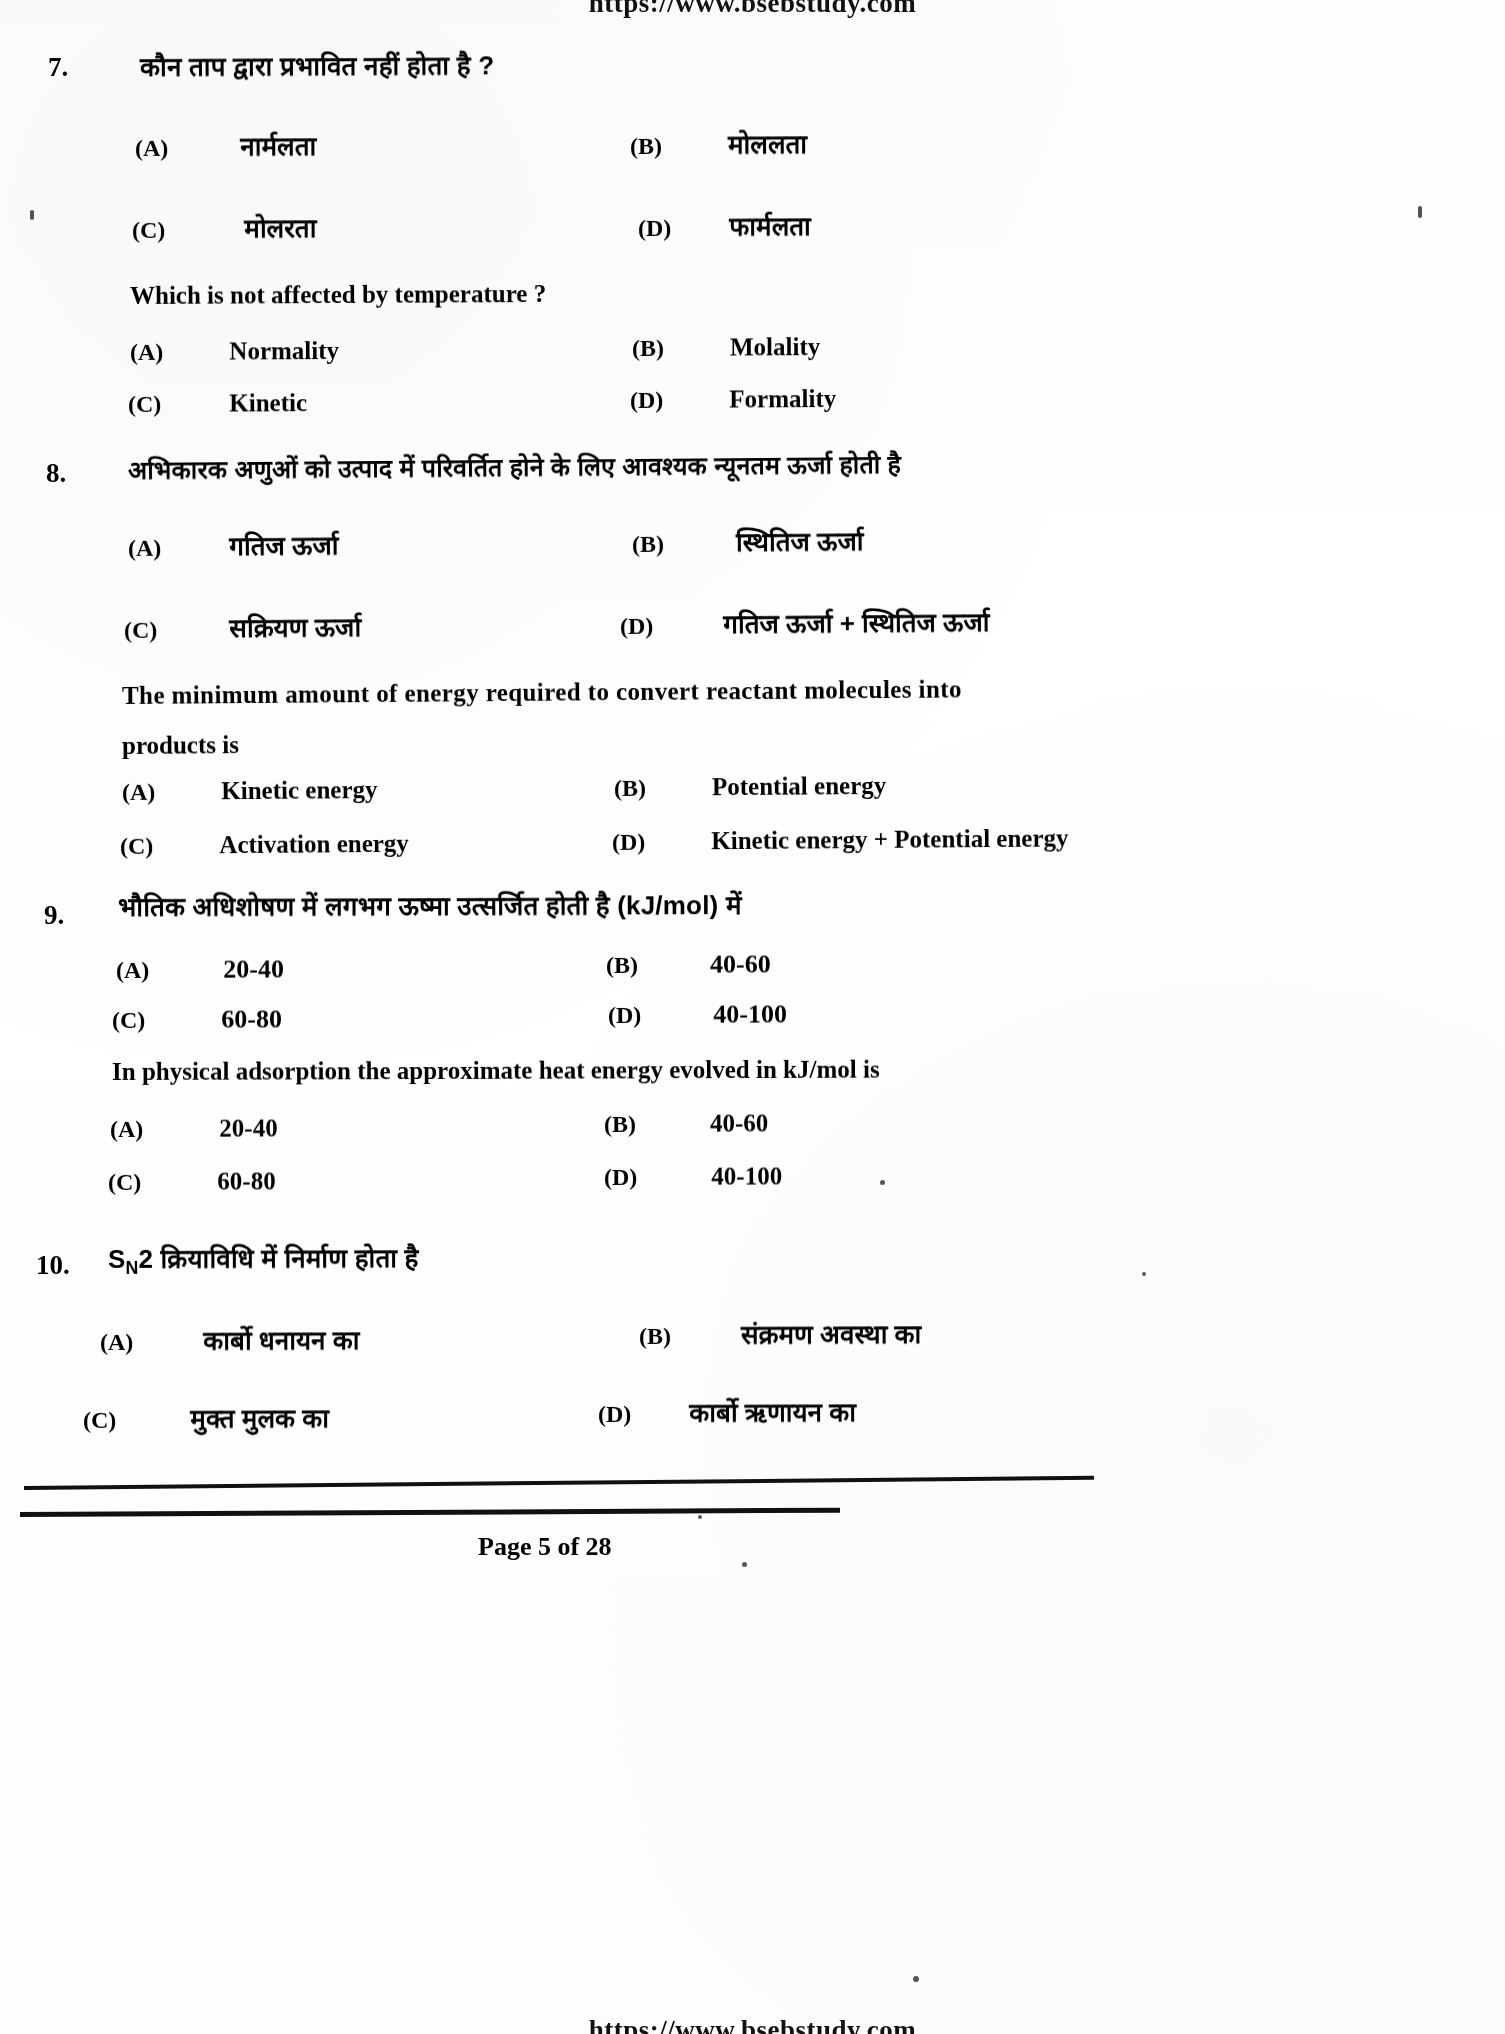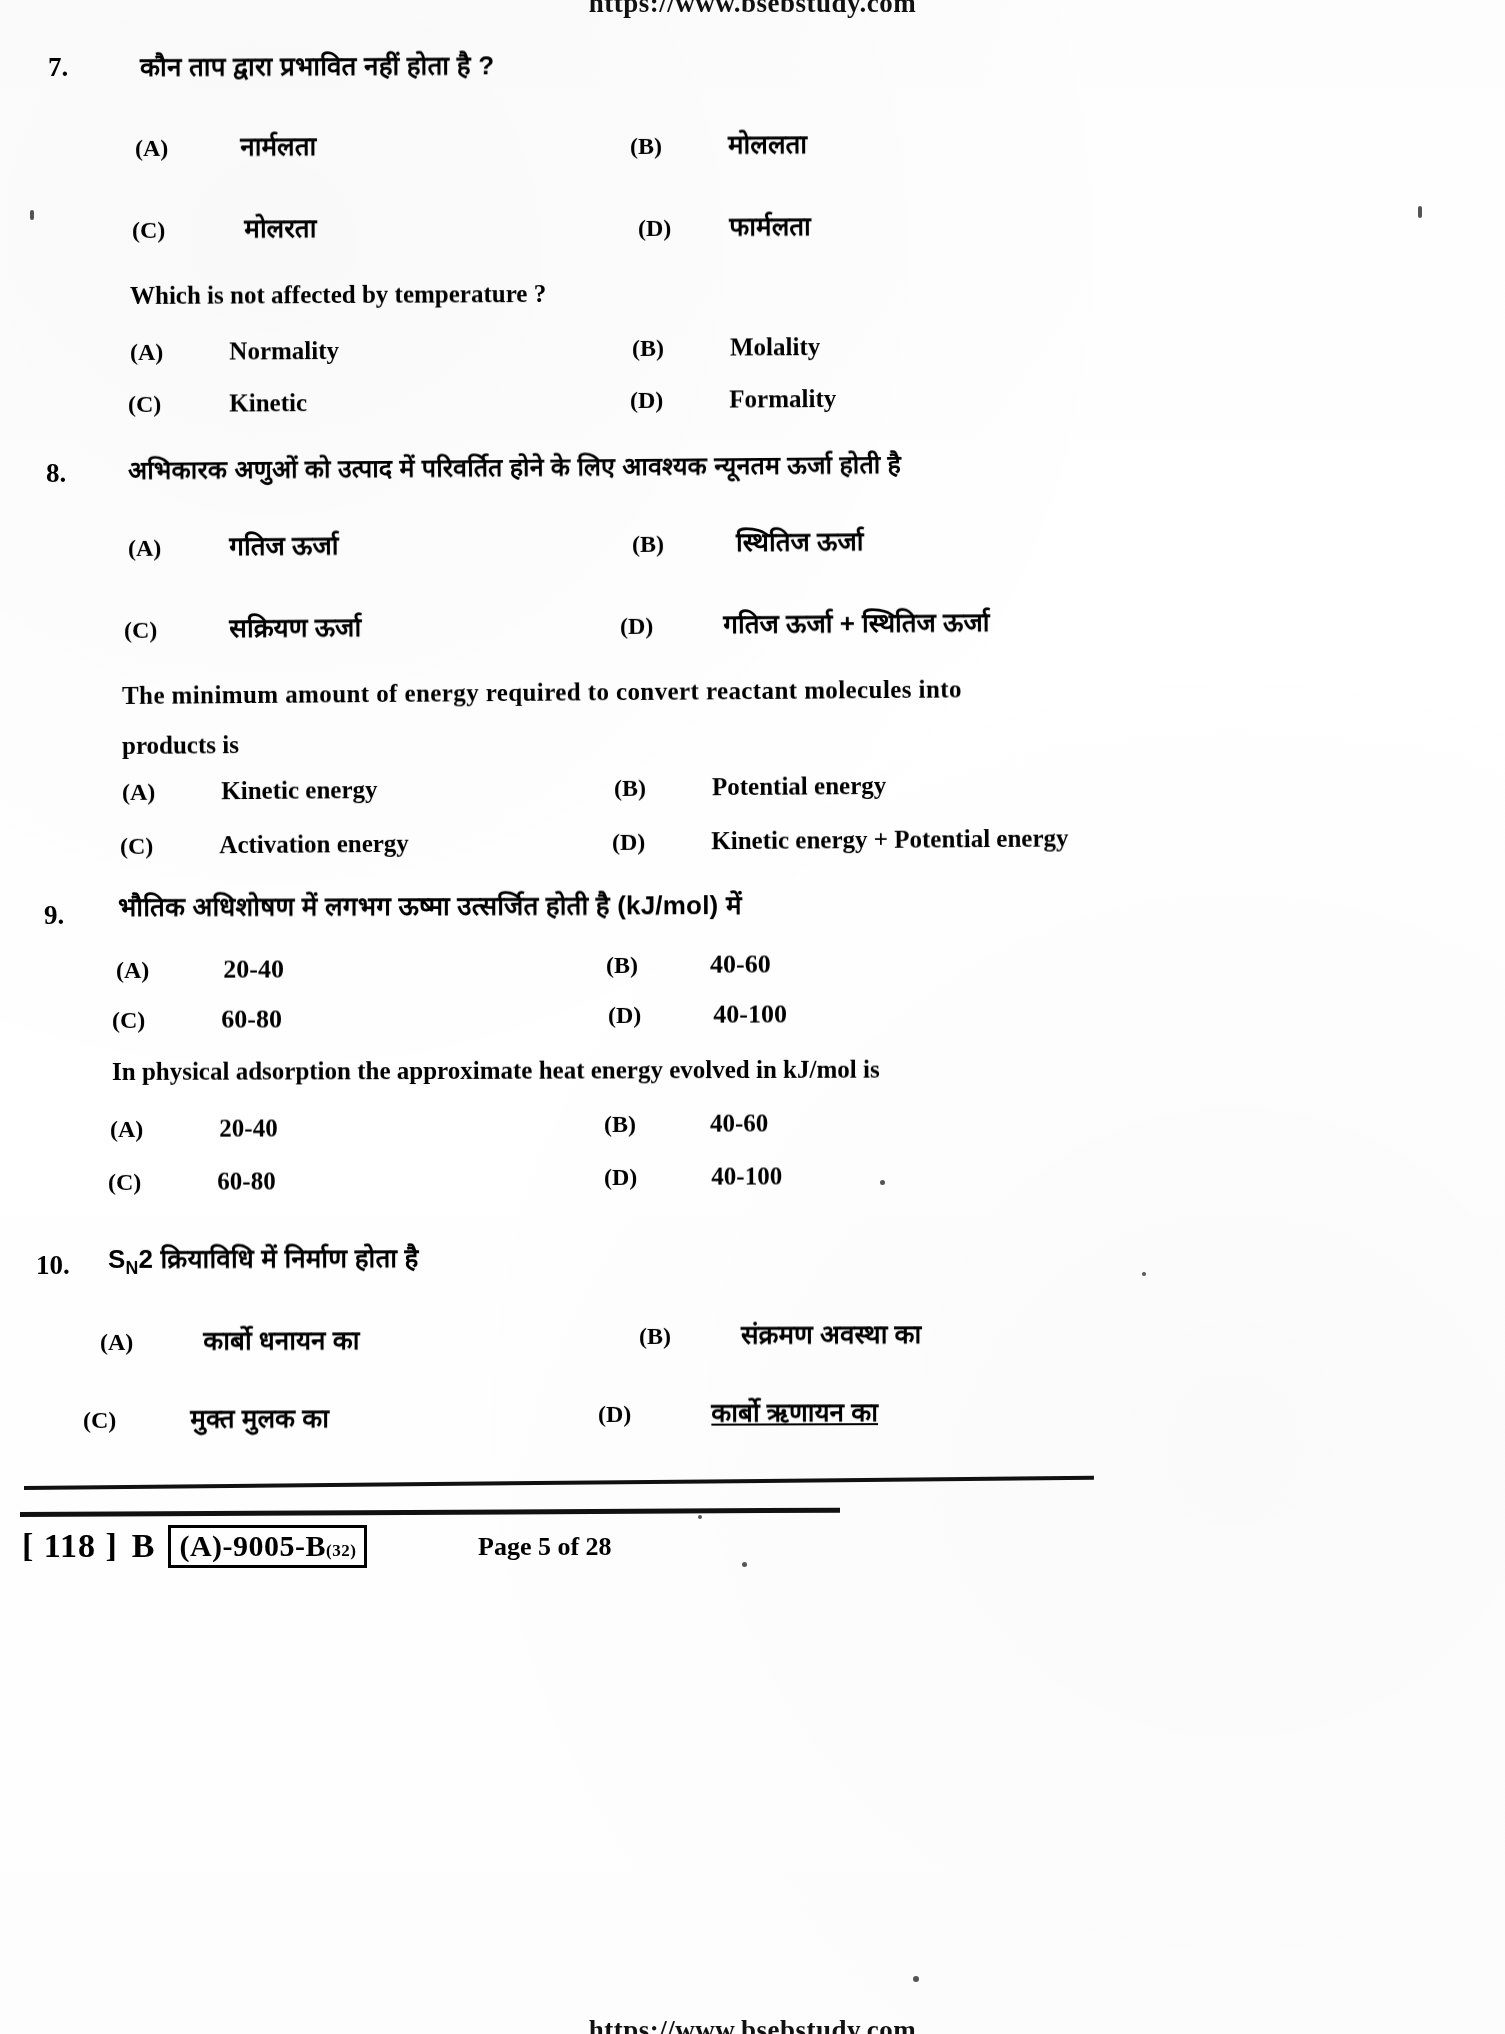--- a/index.html
+++ b/index.html
@@ -323,32 +323,27 @@
       <span class="lbl">(B)</span>
       <span class="val" style="margin-left:66px;">संक्रमण अवस्था का</span>
     </div>
 
     <div class="opt hi ink skew-c" style="left:83px; top:1400px;">
       <span class="lbl">(C)</span>
       <span class="val" style="margin-left:70px;">मुक्त मुलक का</span>
     </div>
     <div class="opt hi ink skew-c" style="left:598px; top:1394px;">
       <span class="lbl">(D)</span>
-      <span class="val" style="margin-left:76px;text-decoration:underline;">कार्बो ऋणायन का</span>
+      <span class="val" style="margin-left:54px;">कार्बो ऋणायन का</span>
     </div>
   </div>
 
   <div class="rule" style="left:24px; top:1486px; width:1070px; transform: rotate(-0.55deg);"></div>
   <div class="rule" style="left:20px; top:1512px; width:820px; transform: rotate(-0.30deg); height:5px;"></div>
 
-  <div class="footer-row ink" style="left:22px; top:1525px;">
-    <span class="f-bracket">[ 118 ]</span>
-    <span class="f-b">B</span>
-    <span class="f-code-box"><span>(A)-9005-B</span><span class="sub">(32)</span></span>
-  </div>
 
   <div class="f-page ink" style="left:478px; top:1532px;">Page 5 of 28</div>
 
   <div class="speck" style="left:880px; top:1180px; width:5px; height:5px;"></div>
   <div class="speck" style="left:742px; top:1562px; width:5px; height:5px;"></div>
   <div class="speck" style="left:698px; top:1515px; width:4px; height:4px;"></div>
   <div class="speck" style="left:913px; top:1976px; width:6px; height:6px;"></div>
   <div class="speck" style="left:1142px; top:1272px; width:4px; height:4px;"></div>
   <div class="speck" style="left:30px; top:210px; width:4px; height:10px; border-radius:2px;"></div>
   <div class="speck" style="left:1418px; top:206px; width:4px; height:12px; border-radius:2px;"></div>

